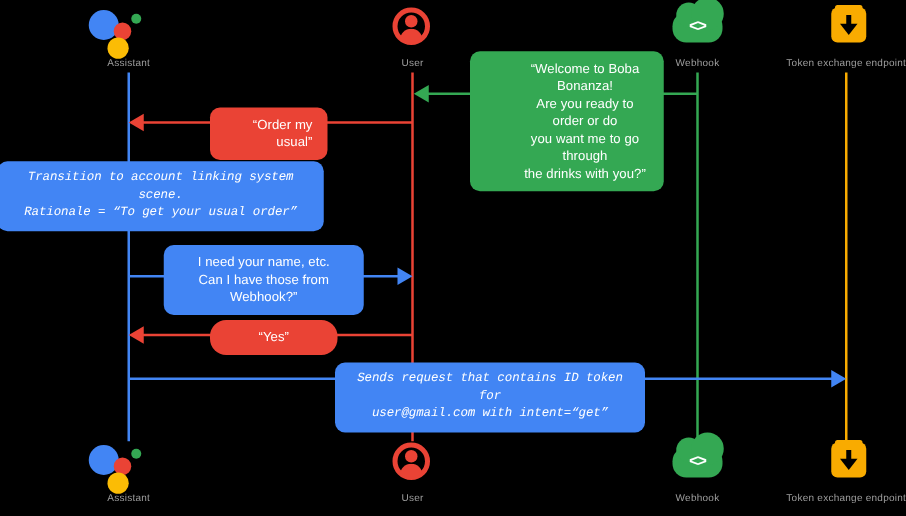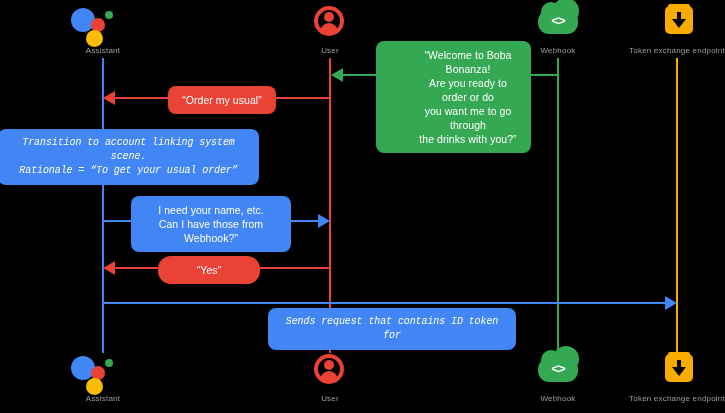--- a/index.html
+++ b/index.html
@@ -233,46 +233,47 @@
   <div class="arrowhead ah-left" style="left:331px; top:68px; color:#34A853;"></div>
   <div class="bubble b-green speech" style="left:376px; top:41px; width:155px;padding-left:41px;">
     <div>“Welcome to Boba Bonanza!</div>
     <div>Are you ready to order or do</div>
     <div>you want me to go through</div>
     <div>the drinks with you?”</div>
   </div>
 
   <div class="hline" style="left:112px; top:97px; width:218px; background:#EA4335;"></div>
   <div class="arrowhead ah-left" style="left:103px; top:91px; color:#EA4335;"></div>
-  <div class="bubble b-red speech" style="left:168px; top:86px; width:108px;">
+  <div class="bubble b-red speech" style="left:168px; top:86px; width:94px;text-align:right;">
     <div>“Order my usual”</div>
   </div>
 
   <div class="bubble b-blue code" style="left:-2px; top:129px; width:261px;">
     <div>Transition to account linking system scene.</div>
     <div>Rationale = “To get your usual order”</div>
   </div>
 
   <div class="hline" style="left:103px; top:220px; width:216px; background:#4285F4;"></div>
   <div class="arrowhead ah-right" style="left:318px; top:214px; color:#4285F4;"></div>
   <div class="bubble b-blue speech" style="left:131px; top:196px; width:160px;">
     <div>I need your name, etc.</div>
     <div>Can I have those from Webhook?”</div>
   </div>
 
   <div class="hline" style="left:112px; top:267px; width:218px; background:#EA4335;"></div>
   <div class="arrowhead ah-left" style="left:103px; top:261px; color:#EA4335;"></div>
-  <div class="bubble b-red speech" style="left:158px; top:256px; width:102px;border-radius:13px;">
+  <div class="bubble b-red speech" style="left:168px; top:256px; width:102px;border-radius:13px;">
     <div>“Yes”</div>
   </div>
 
   <div class="hline" style="left:103px; top:302px; width:563px; background:#4285F4;"></div>
   <div class="arrowhead ah-right" style="left:665px; top:296px; color:#4285F4;"></div>
-  <div class="bubble b-blue code" style="left:268px; top:290px; width:248px;margin-top:18px;">
+  <div class="bubble b-blue code" style="left:268px; top:290px; width:248px;">
     <div>Sends request that contains ID token for</div>
+    <div>user@gmail.com with intent=“get”</div>
   </div>
 
   <div class="actor" style="left:103px; top:352px;">
     <div class="actor-icon">
       <span class="ga-blue"></span>
       <span class="ga-red"></span>
       <span class="ga-yellow"></span>
       <span class="ga-green"></span>
     </div>
     <div class="actor-label">Assistant</div>

